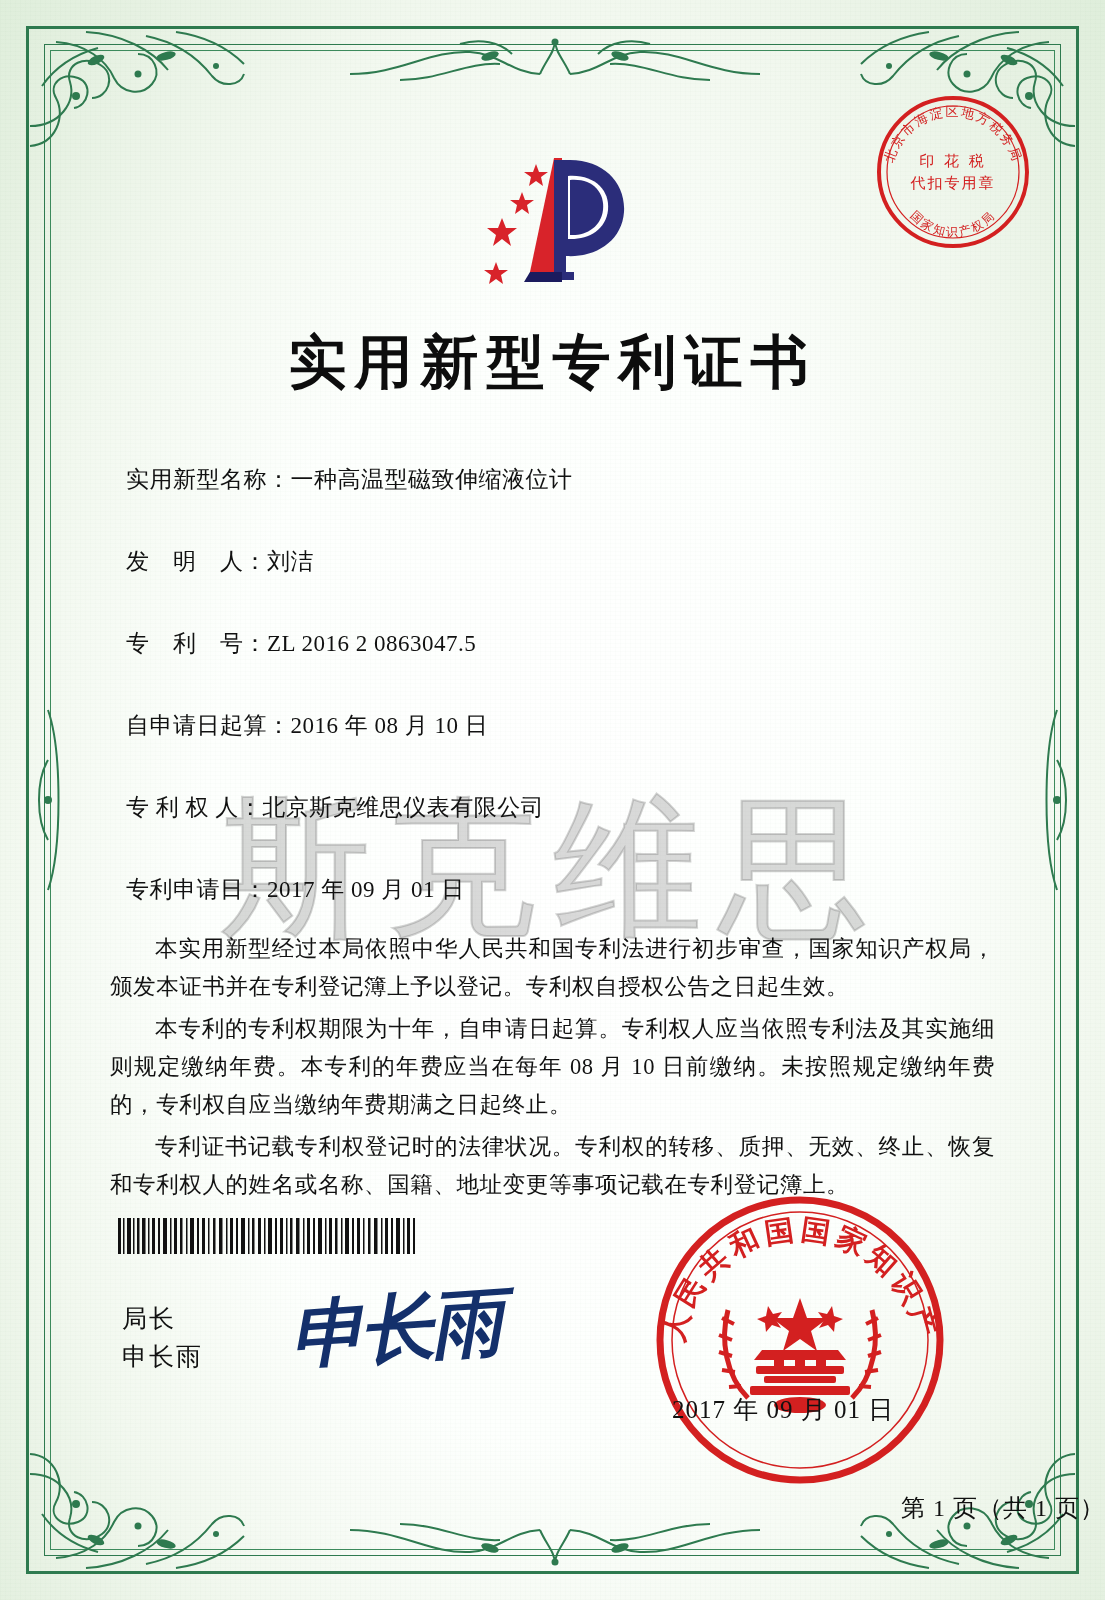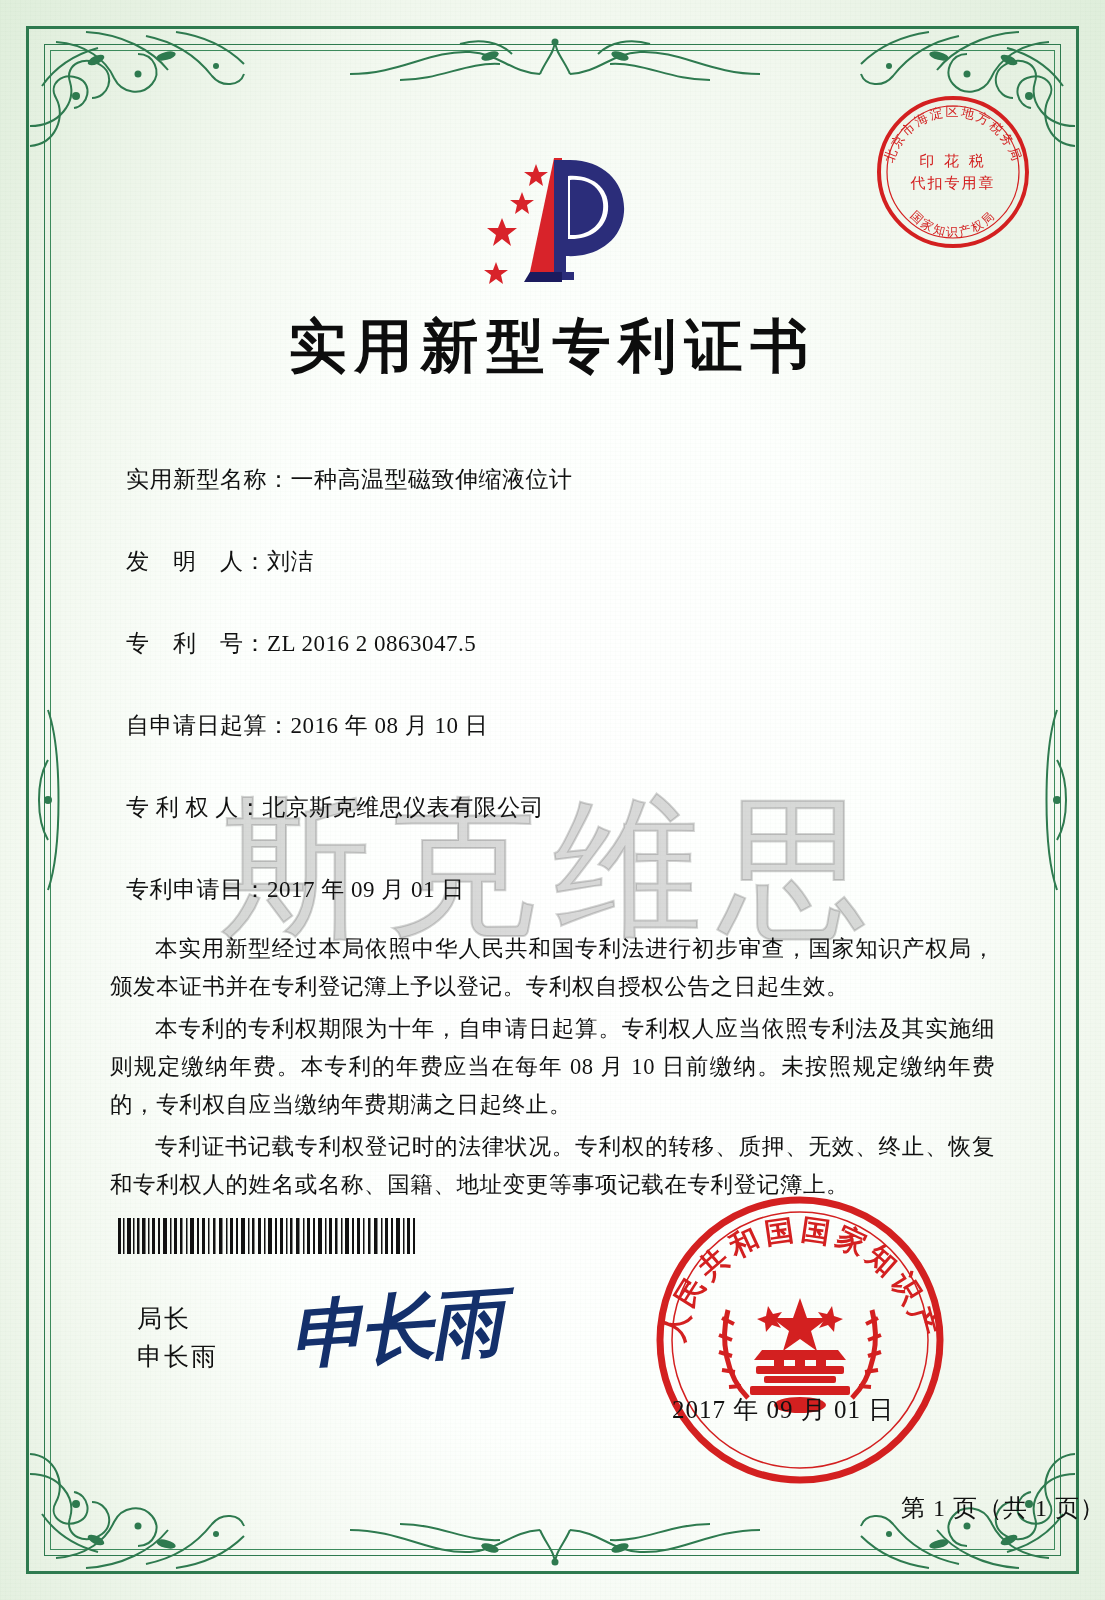--- a/index.html
+++ b/index.html
@@ -77,21 +77,21 @@
     position: absolute;
     right: 72px;
     top: 92px;
     width: 160px;
     height: 160px;
   }
 
   
   .title {
     position: absolute;
-    top: 308px;
+    top: 324px;
     left: 0;
     width: 1105px;
     text-align: center;
     font-family: Liberation Sans, sans-serif;
     font-weight: bold;
     font-size: 58px;
     letter-spacing: 8px;
     color: #0d0d0d;
   }
 
@@ -157,21 +157,21 @@
     position: absolute;
     left: 118px;
     top: 1218px;
     width: 300px;
     height: 36px;
   }
 
   
   .sig-label {
     position: absolute;
-    left: 137px;
+    left: 122px;
     top: 1300px;
     font-size: 25px;
     line-height: 38px;
     color: #111;
     letter-spacing: 2px;
   }
   .sig-hand {
     position: absolute;
     left: 290px;
     top: 1280px;

